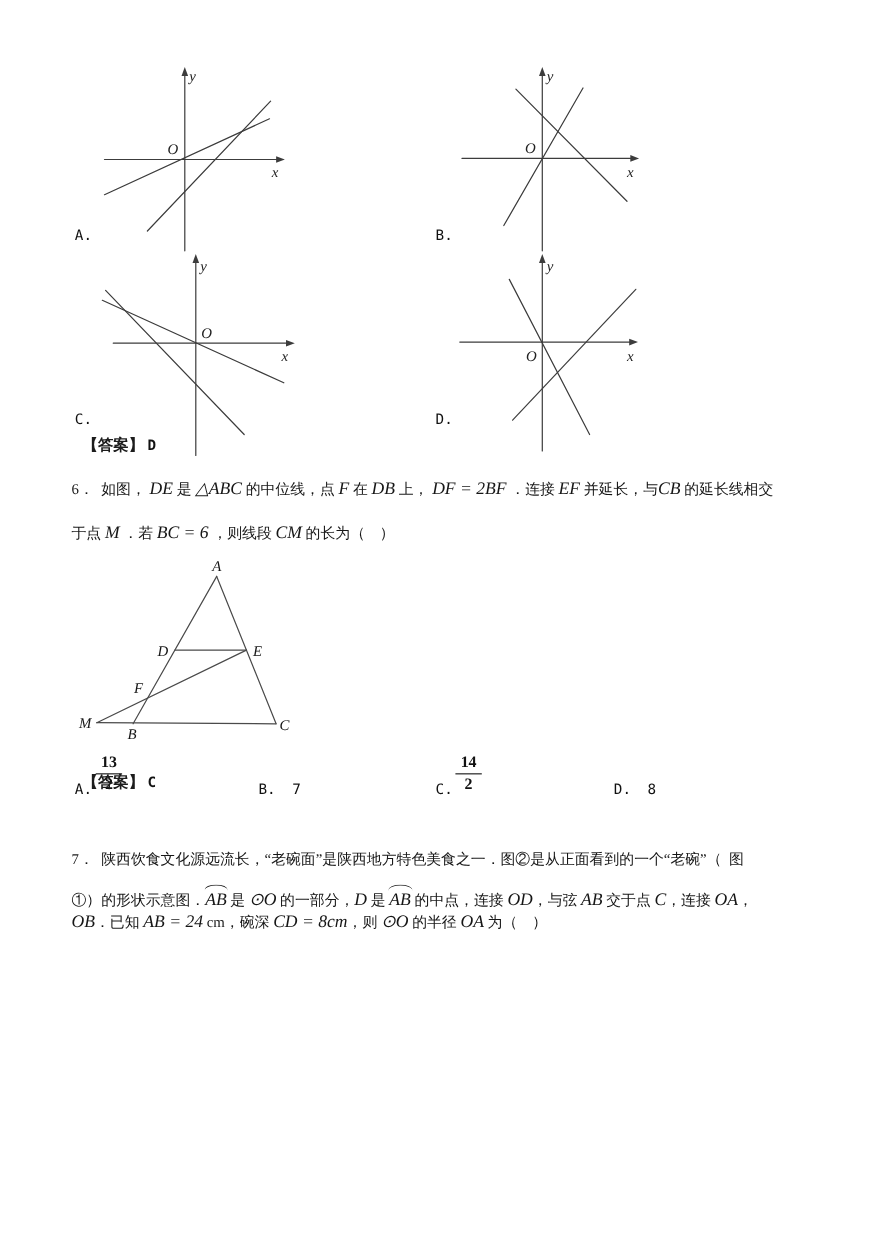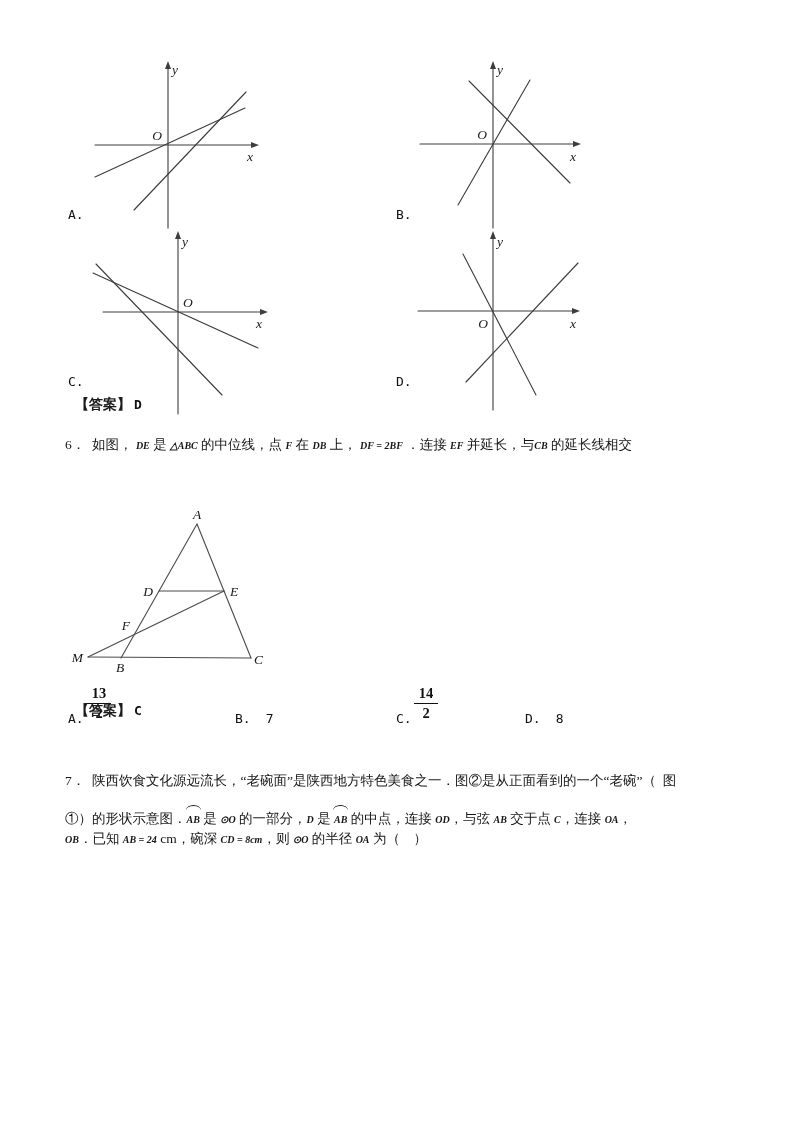--- a/index.html
+++ b/index.html
@@ -4,21 +4,21 @@
 <style>
   html,body{margin:0;padding:0;background:#ffffff;}
   .page{position:relative;width:794px;height:1123px;background:#ffffff;color:#1c1c1c;overflow:hidden;
         font-family:"Liberation Serif",serif;}
   .fig{position:absolute;}
   .fig line{stroke-linecap:round;}
   .alabel{font-family:"Liberation Serif",serif;font-style:italic;font-size:13.5px;fill:#222;}
   .flabel{font-family:"Liberation Serif",serif;font-style:italic;font-size:13.5px;fill:#161616;}
   .textline{position:absolute;white-space:pre;font-size:13.5px;line-height:22px;color:#161616;}
   .cn{font-family:"Liberation Serif",serif;}
-  .math{font-family:"Liberation Serif",serif;font-style:italic;font-weight:bold;font-size:10px;}
+  .math{font-family:"Liberation Serif",serif;font-style:italic;font-weight:normal;font-size:16px;}
   .arc{position:relative;display:inline-block;}
   .arc::before{content:"";position:absolute;left:-1px;right:-1px;top:-4px;height:5px;
         border-top:1.6px solid #161616;border-radius:55% 55% 0 0 / 100% 100% 0 0;}
   .mono{font-family:"DejaVu Sans Mono","Liberation Mono",monospace;font-size:13px;color:#111;}
   .ansline{position:absolute;white-space:pre;font-size:14px;font-weight:bold;}
   .ansline .mono{margin-left:3px;}
   .opt-letter{position:absolute;white-space:pre;}
   .opt-val{margin-left:15px;}
   .frac{position:absolute;text-align:center;font-family:"Liberation Serif",serif;
         font-weight:bold;font-size:14.5px;color:#111;min-width:24px;}
@@ -96,20 +96,21 @@
 
   <div class="mono opt-letter" style="left:68px;top:207px">A.</div>
   <div class="mono opt-letter" style="left:396px;top:207px">B.</div>
   <div class="mono opt-letter" style="left:68px;top:374px">C.</div>
   <div class="mono opt-letter" style="left:396px;top:374px">D.</div>
 
   <div class="ansline" style="left:75px;top:396px"><span class="cn">【答案】</span><span class="mono">D</span></div>
 
   <div class="textline" style="left:65px;top:434px"><span class="cn">6．  如图， </span><span class="math">DE</span><span class="cn"> 是 </span><span class="math">△ABC</span><span class="cn"> 的中位线，点 </span><span class="math">F</span><span class="cn"> 在 </span><span class="math">DB</span><span class="cn"> 上， </span><span class="math">DF = 2BF</span><span class="cn"> ．连接 </span><span class="math">EF</span><span class="cn"> 并延长，与</span><span class="math">CB</span><span class="cn"> 的延长线相交</span></div>
 
+  <div class="textline" style="left:65px;top:474px"><span class="cn">于点 </span><span class="math">M</span><span class="cn"> ．若 </span><span class="math">BC = 6</span><span class="cn"> ，则线段 </span><span class="math">CM</span><span class="cn"> 的长为（    ）</span></div>
 
   <svg class="fig" style="left:70px;top:505px" width="200" height="180" viewBox="70 505 200 180">
     <g stroke="#4a4a4a" stroke-width="1.1">
         <line x1="197" y1="524" x2="121" y2="658"></line>
         <line x1="197" y1="524" x2="251" y2="658"></line>
         <line x1="88" y1="657" x2="251" y2="658"></line>
         <line x1="159" y1="591" x2="224" y2="591"></line>
         <line x1="88" y1="657" x2="224" y2="591"></line>
       </g>
     <text class="flabel" x="197" y="519" text-anchor="middle">A</text>
@@ -125,21 +126,21 @@
   <div class="frac" style="left:87px;top:685px">
     <span class="num">13</span>
     <span class="den">2</span>
   </div>
   <div class="mono opt-letter" style="left:235px;top:711px"><span>B.</span><span class="opt-val">7</span></div>
   <div class="mono opt-letter" style="left:396px;top:711px">C.</div>
   <div class="frac" style="left:414px;top:685px">
     <span class="num">14</span>
     <span class="den">2</span>
   </div>
-  <div class="mono opt-letter" style="left:525px;top:711px"><span>D.</span><span class="opt-val">8</span></div>
+  <div class="mono opt-letter" style="left:558px;top:711px"><span>D.</span><span class="opt-val">8</span></div>
 
   <div class="ansline" style="left:75px;top:702px"><span class="cn">【答案】</span><span class="mono">C</span></div>
 
   <div class="textline cn" style="left:65px;top:770px">7．  陕西饮食文化源远流长，“老碗面”是陕西地方特色美食之一．图②是从正面看到的一个“老碗”（  图</div>
 
   <div class="textline" style="left:65px;top:808px"><span class="cn">①）的形状示意图．</span><span class="math arc">AB</span><span class="cn"> 是 </span><span class="math">⊙O</span><span class="cn"> 的一部分，</span><span class="math">D</span><span class="cn"> 是 </span><span class="math arc">AB</span><span class="cn"> 的中点，连接 </span><span class="math">OD</span><span class="cn">，与弦 </span><span class="math">AB</span><span class="cn"> 交于点 </span><span class="math">C</span><span class="cn">，连接 </span><span class="math">OA</span><span class="cn">，</span></div>
 
   <div class="textline" style="left:65px;top:828px"><span class="math">OB</span><span class="cn">．已知 </span><span class="math">AB = 24</span><span class="cn"> cm，碗深 </span><span class="math">CD = 8cm</span><span class="cn">，则 </span><span class="math">⊙O</span><span class="cn"> 的半径 </span><span class="math">OA</span><span class="cn"> 为（    ）</span></div>
 
 </div>

